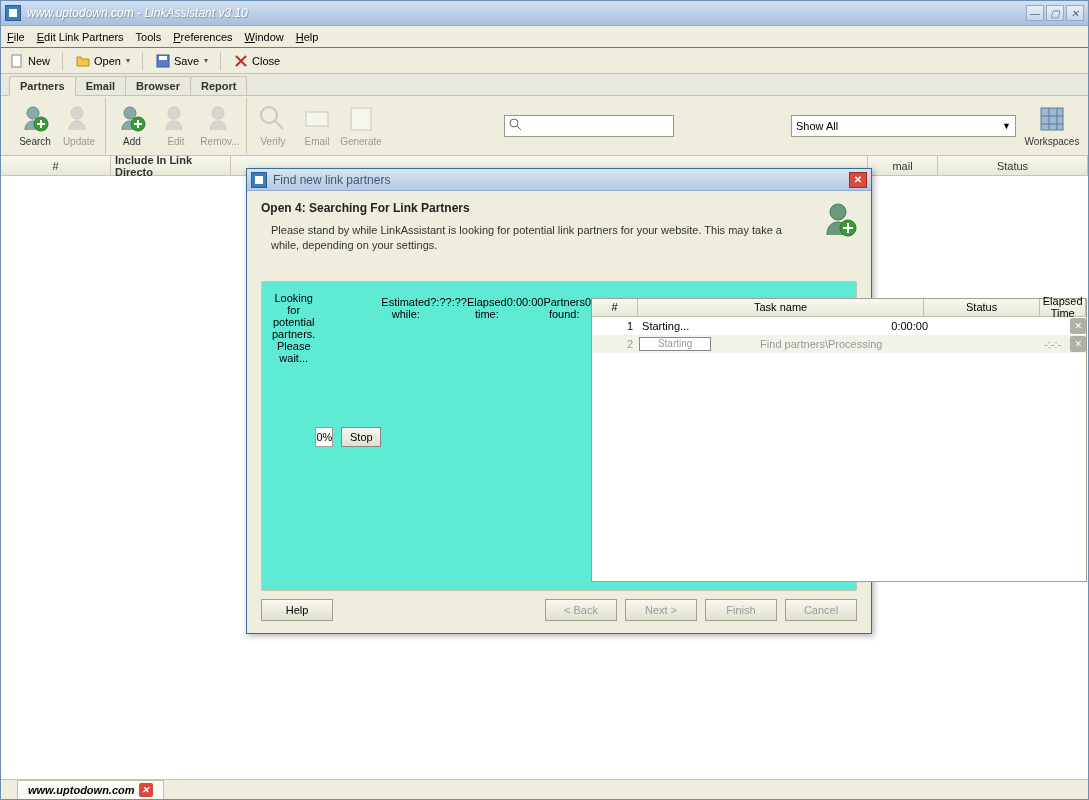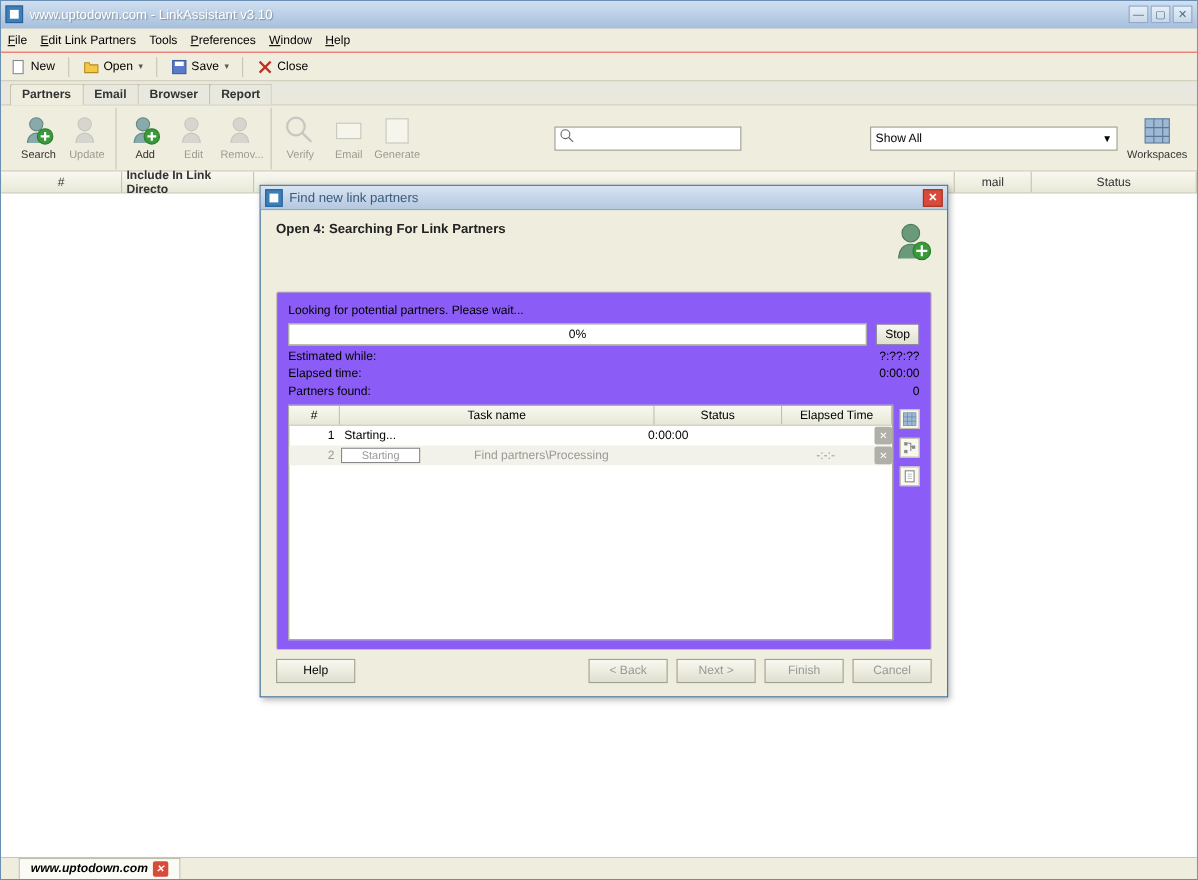--- a/index.html
+++ b/index.html
@@ -20,20 +20,21 @@
   display: flex;
   flex-direction: column;
 }
 .titlebar {
   height: 25px;
   background: linear-gradient(to bottom, #d0dff0, #a8c0dd);
   display: flex;
   align-items: center;
   padding: 0 4px;
   border-bottom: 1px solid #8faacb;
+  font-style: italic;
 }
 .titlebar-icon {
   width: 16px; height: 16px;
   background: #3a7fb8;
   border: 1px solid #2a5f98;
   margin-right: 6px;
   display: inline-flex;
   align-items: center;
   justify-content: center;
 }
@@ -196,21 +197,21 @@
   display:flex; align-items:center; gap:4px;
 }
 .status-close {
   width:14px; height:14px; background:#d84a3a; border-radius:2px;
   display:flex; align-items:center; justify-content:center; color:#fff; font-size:9px; font-weight:bold;
 }
 
 
 .dialog {
   position: absolute;
-  left: 236px;
+  left: 246px;
   top: 168px;
   width: 626px;
   height: 466px;
   background: #efedde;
   border: 1px solid #3a6a9a;
   box-shadow: 2px 2px 6px rgba(0,0,0,0.3);
   display: flex;
   flex-direction: column;
 }
 .dialog-titlebar {
@@ -237,27 +238,27 @@
   flex-direction: column;
 }
 .dialog-head { display:flex; gap:10px; }
 .dialog-head-text { flex:1; }
 .step-title { font-weight: bold; font-size: 12px; color: #222; margin-bottom: 8px; }
 .step-desc { font-size: 11px; color: #333; padding: 0 6px 0 10px; line-height: 1.35; }
 .dialog-avatar {
   width: 36px; height: 36px;
 }
 .progress-section {
-  background: #8b5cf6;
+  background: #5eead4;
   border: 1px solid #c8c4b0;
   border-radius: 2px;
   margin-top: 28px;
   padding: 10px 10px 8px 10px;
   flex: 1;
-  display:flex; flex-direction:column;
+  display:flex; flex-direction:row;text-align:center;
 }
 .looking-text { font-size: 11px; margin-bottom: 6px; }
 .progress-row { display:flex; gap:8px; align-items:center; }
 .progress-bar {
   flex:1;
   height: 20px;
   border: 1px solid #a0a090;
   background: #fff;
   display:flex; align-items:center; justify-content:center;
   font-size: 11px;
@@ -500,20 +501,21 @@
           <rect x="1" y="1" width="8" height="8" fill="#fff"></rect>
         </svg>
       </span>
     <span class="dialog-title">Find new link partners</span>
     <div class="dialog-close">✕</div>
   </div>
   <div class="dialog-body">
     <div class="dialog-head">
       <div class="dialog-head-text">
         <div class="step-title">Open 4: Searching For Link Partners</div>
+        <div class="step-desc">Please stand by while LinkAssistant is looking for potential link partners for your website. This may take a while, depending on your settings.</div>
       </div>
       <div class="dialog-avatar">
         <svg width="36" height="36">
             <circle cx="17" cy="11" r="8" fill="#6a9a7a" stroke="#4a7a5a"></circle>
             <path d="M6 34c0-9 5-13 11-13s11 4 11 13" fill="#6a9a7a" stroke="#4a7a5a"></path>
             <circle cx="27" cy="27" r="8" fill="#3a9a3a" stroke="#2a7a2a"></circle>
             <path d="M27 22v10M22 27h10" stroke="#fff" stroke-width="2"></path>
           </svg>
       </div>
     </div>

